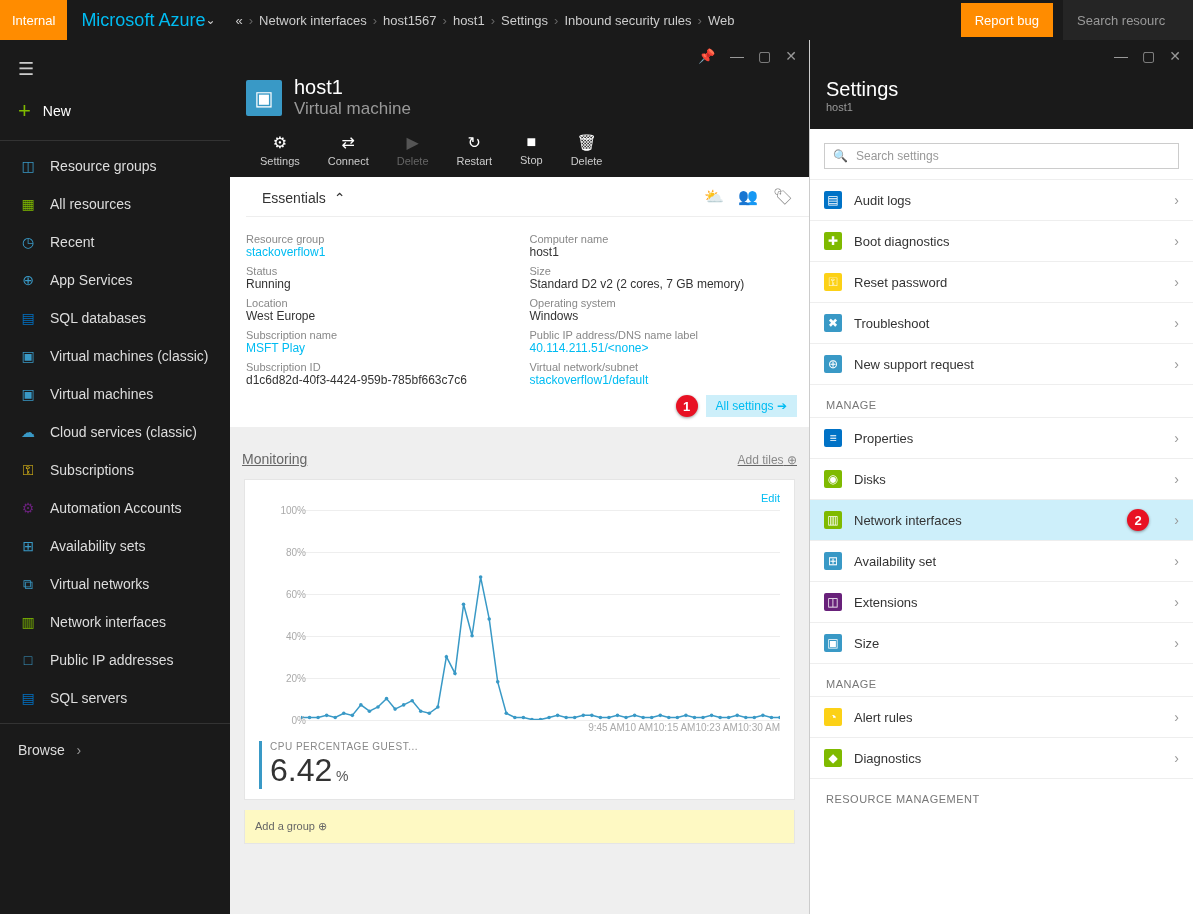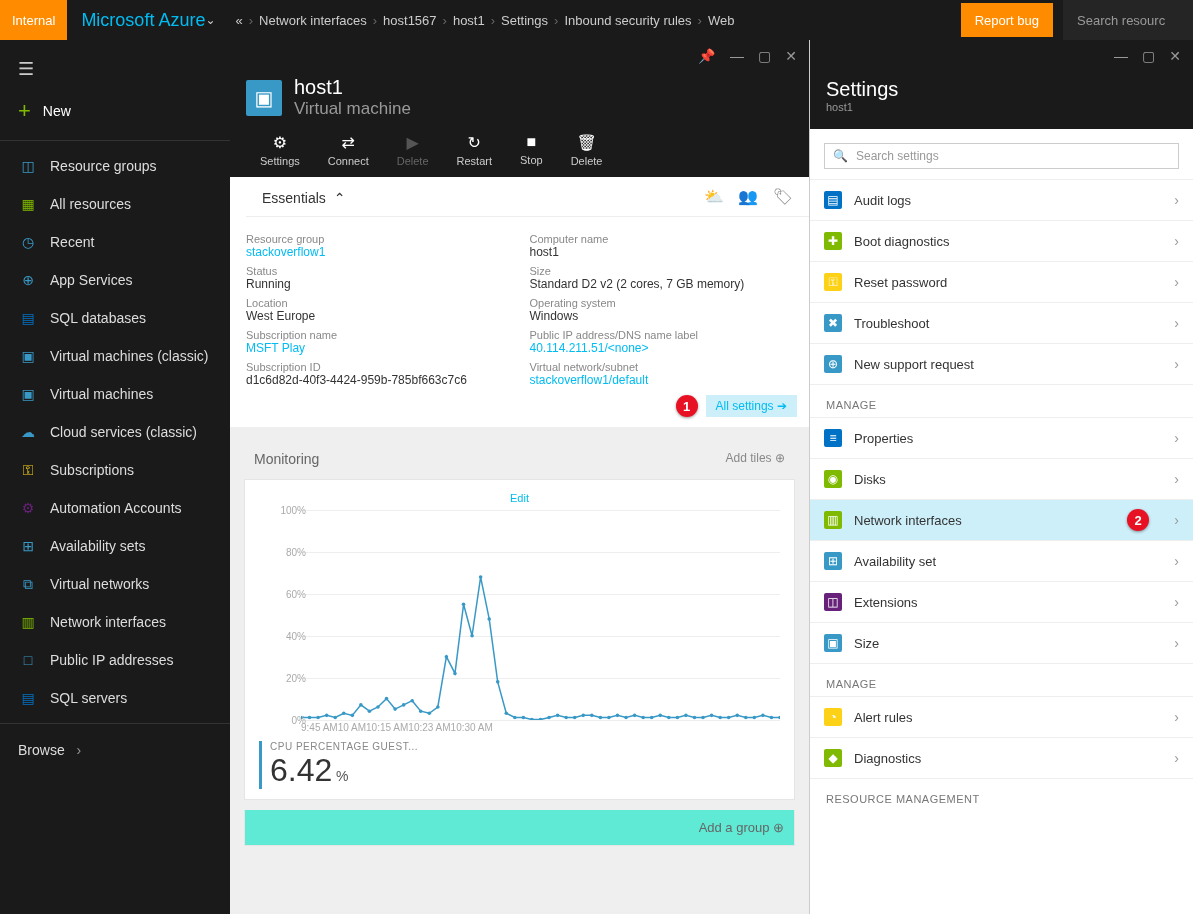--- a/index.html
+++ b/index.html
@@ -45,36 +45,36 @@
 .panel-hd-icons { display: flex; gap: 14px; color: #888; font-size: 16px; }
 .panel-hd-icons span { cursor: pointer; }
 .essentials { padding: 10px 16px 0; display: flex; gap: 20px; font-size: 12px; }
 .ess-col { flex: 1; }
 .ess-label { color: #888; margin-top: 6px; font-size: 11px; }
 .ess-val { color: #333; }
 .ess-link { color: #00bcf2; cursor: pointer; }
 .all-settings-row { display: flex; justify-content: flex-end; align-items: center; padding: 8px 12px 10px; gap: 8px; }
 .callout { width: 22px; height: 22px; border-radius: 50%; background: #e81123; color: #fff; display: flex; align-items: center; justify-content: center; font-size: 13px; font-weight: 600; box-shadow: 0 1px 3px rgba(0,0,0,.4); }
 .all-settings { background: #cdeffa; color: #00bcf2; padding: 4px 10px; font-size: 12px; cursor: pointer; }
-.monitoring-hd { display: flex; justify-content: space-between; align-items: flex-start; padding: 12px 24px; color: #666; font-size: 14px; background:#efefef; }
+.monitoring-hd { display: flex; justify-content: space-between; align-items: flex-end; padding: 12px 12px; color: #666; font-size: 14px; background:#efefef;text-decoration:underline; }
 .add-tiles { color: #888; font-size: 12px; cursor: pointer; }
 .chart-card { background: #fff; margin: 0 14px 10px; padding: 12px 14px 10px; border: 1px solid #e5e5e5; }
 .chart-title { font-size: 14px; color: #333; margin-bottom: 4px; }
-.chart-edit { text-align: center; color: #00bcf2; font-size: 11px; cursor: pointer; }
+.chart-edit { text-align: right; color: #00bcf2; font-size: 11px; cursor: pointer; }
 .chart-box { height: 210px; position: relative; margin-top: 6px; }
 .gridlines { position: absolute; inset: 0; left: 42px; right: 0; }
 .gl { position: absolute; left: 0; right: 0; border-top: 1px solid #eee; }
 .ytick { position: absolute; left: 9px; width: 38px; text-align: right; color: #aaa; font-size: 10px; transform: translateY(-50%); }
-.xlabels { display: flex; justify-content: flex-start; color: #aaa; font-size: 10px; padding-left: 42px; margin-top: 2px; }
+.xlabels { display: flex; justify-content: flex-end; color: #aaa; font-size: 10px; padding-left: 42px; margin-top: 2px; }
 .chart-svg { position: absolute; left: 42px; right: 0; top: 0; bottom: 0; }
 .cur-val { display: flex; align-items: baseline; gap: 6px; margin-top: 8px; border-left: 3px solid #3999c6; padding-left: 8px; }
 .cur-label { color: #888; font-size: 10px; letter-spacing: .5px; }
 .cur-big { font-size: 32px; color: #333; }
 .cur-pct { font-size: 14px; color: #555; }
-.add-group { text-align: right; padding: 10px; color: #666; font-size: 13px; cursor: pointer; background:#5eead4; margin:0 14px 14px; border:1px solid #e5e5e5; border-top:0; }
+.add-group { text-align: left; padding: 10px; color: #666; font-size: 11px; cursor: pointer; background:#fef9c3; margin:0 14px 14px; border:1px solid #e5e5e5; border-top:0; }
 
 .settings-hdr { background: #1a1a1a; color: #fff; padding: 8px 16px 16px; position: relative; min-height: 80px; }
 .settings-title { font-size: 20px; padding-top: 30px; }
 .settings-sub { font-size: 11px; color: #999; }
 .settings-body { background: #fff; flex: 1; overflow-y: auto; }
 .search-settings { margin: 14px 14px 10px; border: 1px solid #ccc; display: flex; align-items: center; padding: 5px 8px; color: #999; gap: 8px; font-size: 12px; }
 .sec-hd { color: #777; font-size: 11px; letter-spacing: .5px; padding: 14px 16px 6px; }
 .list { border-top: 1px solid #eee; }
 .li { display: flex; align-items: center; gap: 12px; padding: 11px 14px; border-bottom: 1px solid #eee; cursor: pointer; position: relative; font-size: 13px; }
 .li .chev { margin-left: auto; color: #999; font-size: 14px; }

